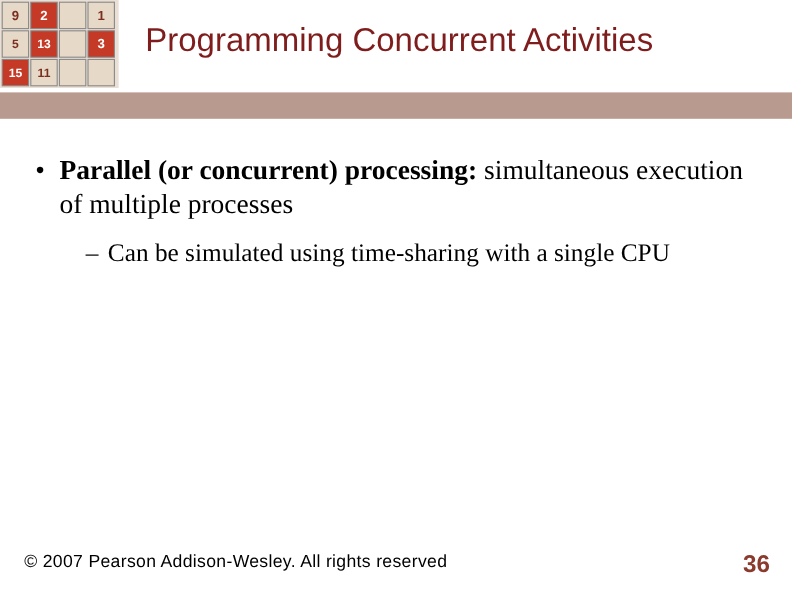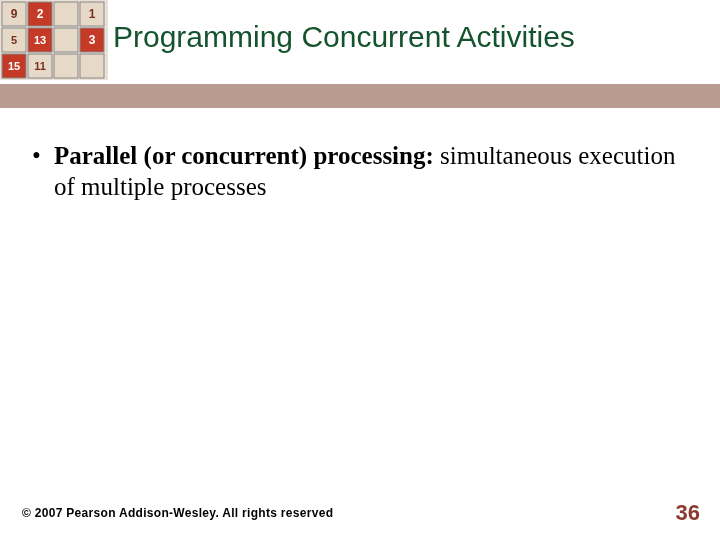--- a/index.html
+++ b/index.html
@@ -18,24 +18,24 @@
   }
   .puzzle-icon {
     position: absolute;
     left: 0;
     top: 0;
     width: 108px;
     height: 80px;
   }
   .slide-title {
     position: absolute;
-    left: 113px;
+    left: 132px;
     top: 20px;
     font-size: 30px;
-    color: #14532d;
+    color: #7f1d1d;
     font-family: Arial, Helvetica, sans-serif;
     font-weight: normal;
   }
   .brown-bar {
     position: absolute;
     left: 0;
     top: 84px;
     width: 100%;
     height: 24px;
     background: #B89B8E;
@@ -76,22 +76,22 @@
     content: "–";
     position: absolute;
     left: 0;
     top: 0;
   }
   .footer-left {
     position: absolute;
     left: 22px;
     bottom: 20px;
     font-family: Arial, Helvetica, sans-serif;
-    font-size: 12px;
-    font-weight: bold;
+    font-size: 16px;
+    font-weight: normal;
     color: #000;
     letter-spacing: 0.3px;
     margin-top: 41px;
   }
   .footer-right {
     position: absolute;
     right: 20px;
     bottom: 14px;
     font-family: Arial, Helvetica, sans-serif;
     font-size: 22px;
@@ -135,17 +135,18 @@
   </div>
   <div class="slide-title">Programming Concurrent Activities</div>
   <div class="brown-bar"></div>
 </div>
 
 <div class="content">
   <div class="bullet-main">
     <span class="bold">Parallel (or concurrent) processing:</span><span> simultaneous execution of multiple processes</span>
   </div>
   <div class="sub-list">
+    <div class="sub-item">Can be simulated using time-sharing with a single CPU</div>
   </div>
 </div>
 
 <div class="footer-left">© 2007 Pearson Addison-Wesley. All rights reserved</div>
 <div class="footer-right">36</div>
 
 </body></html>

